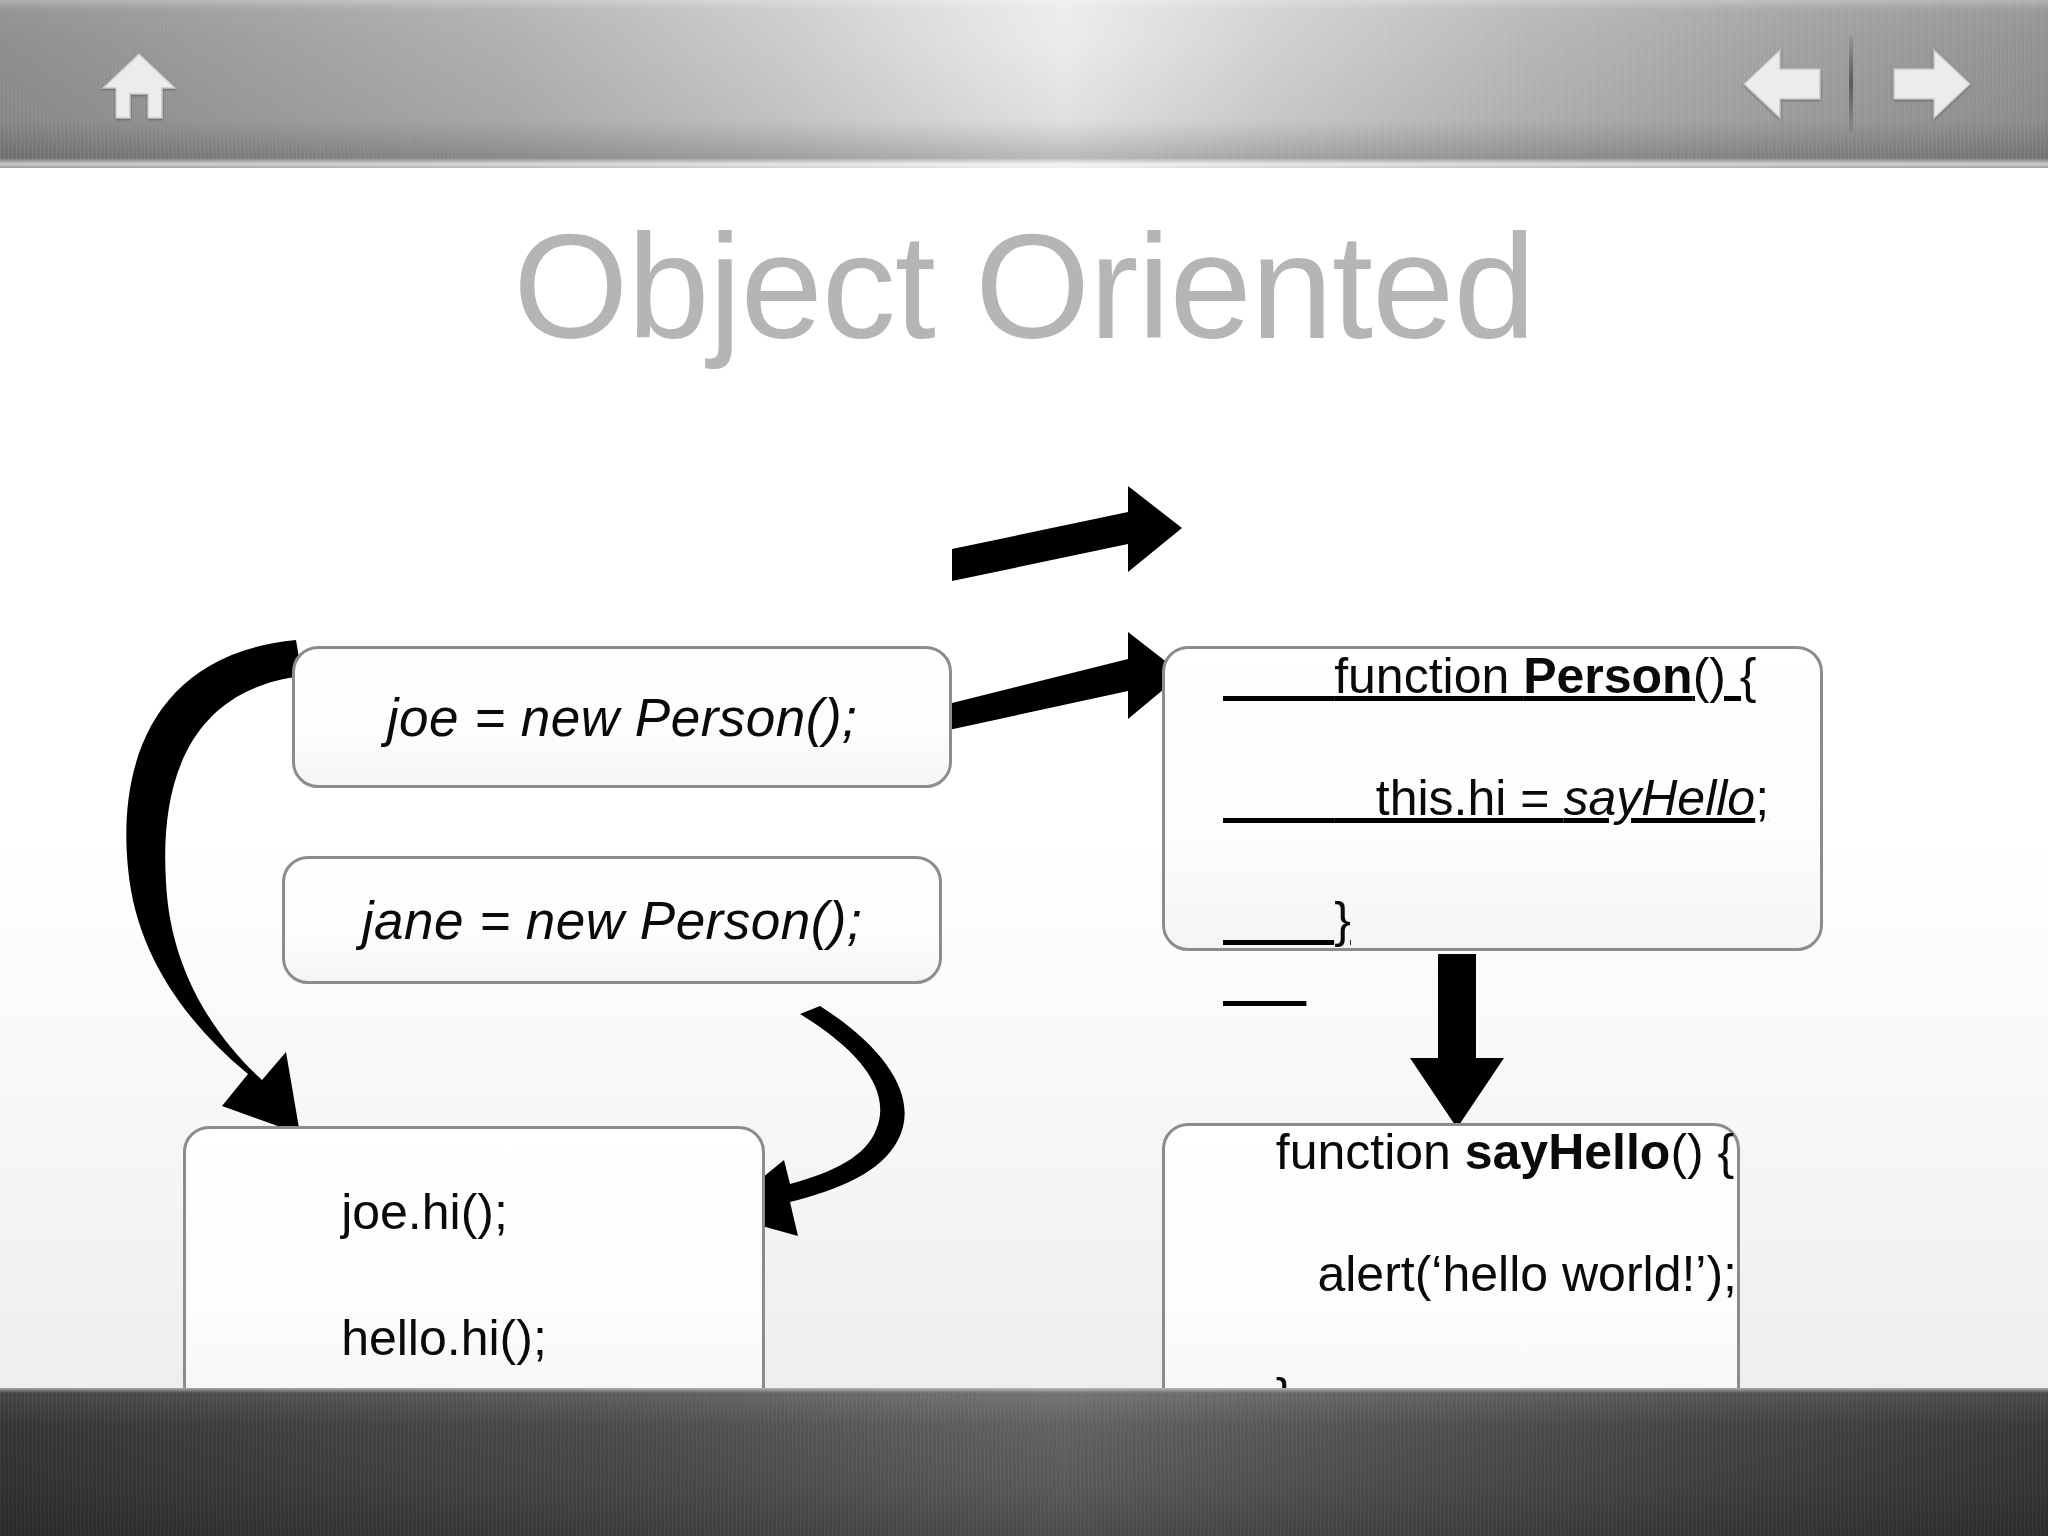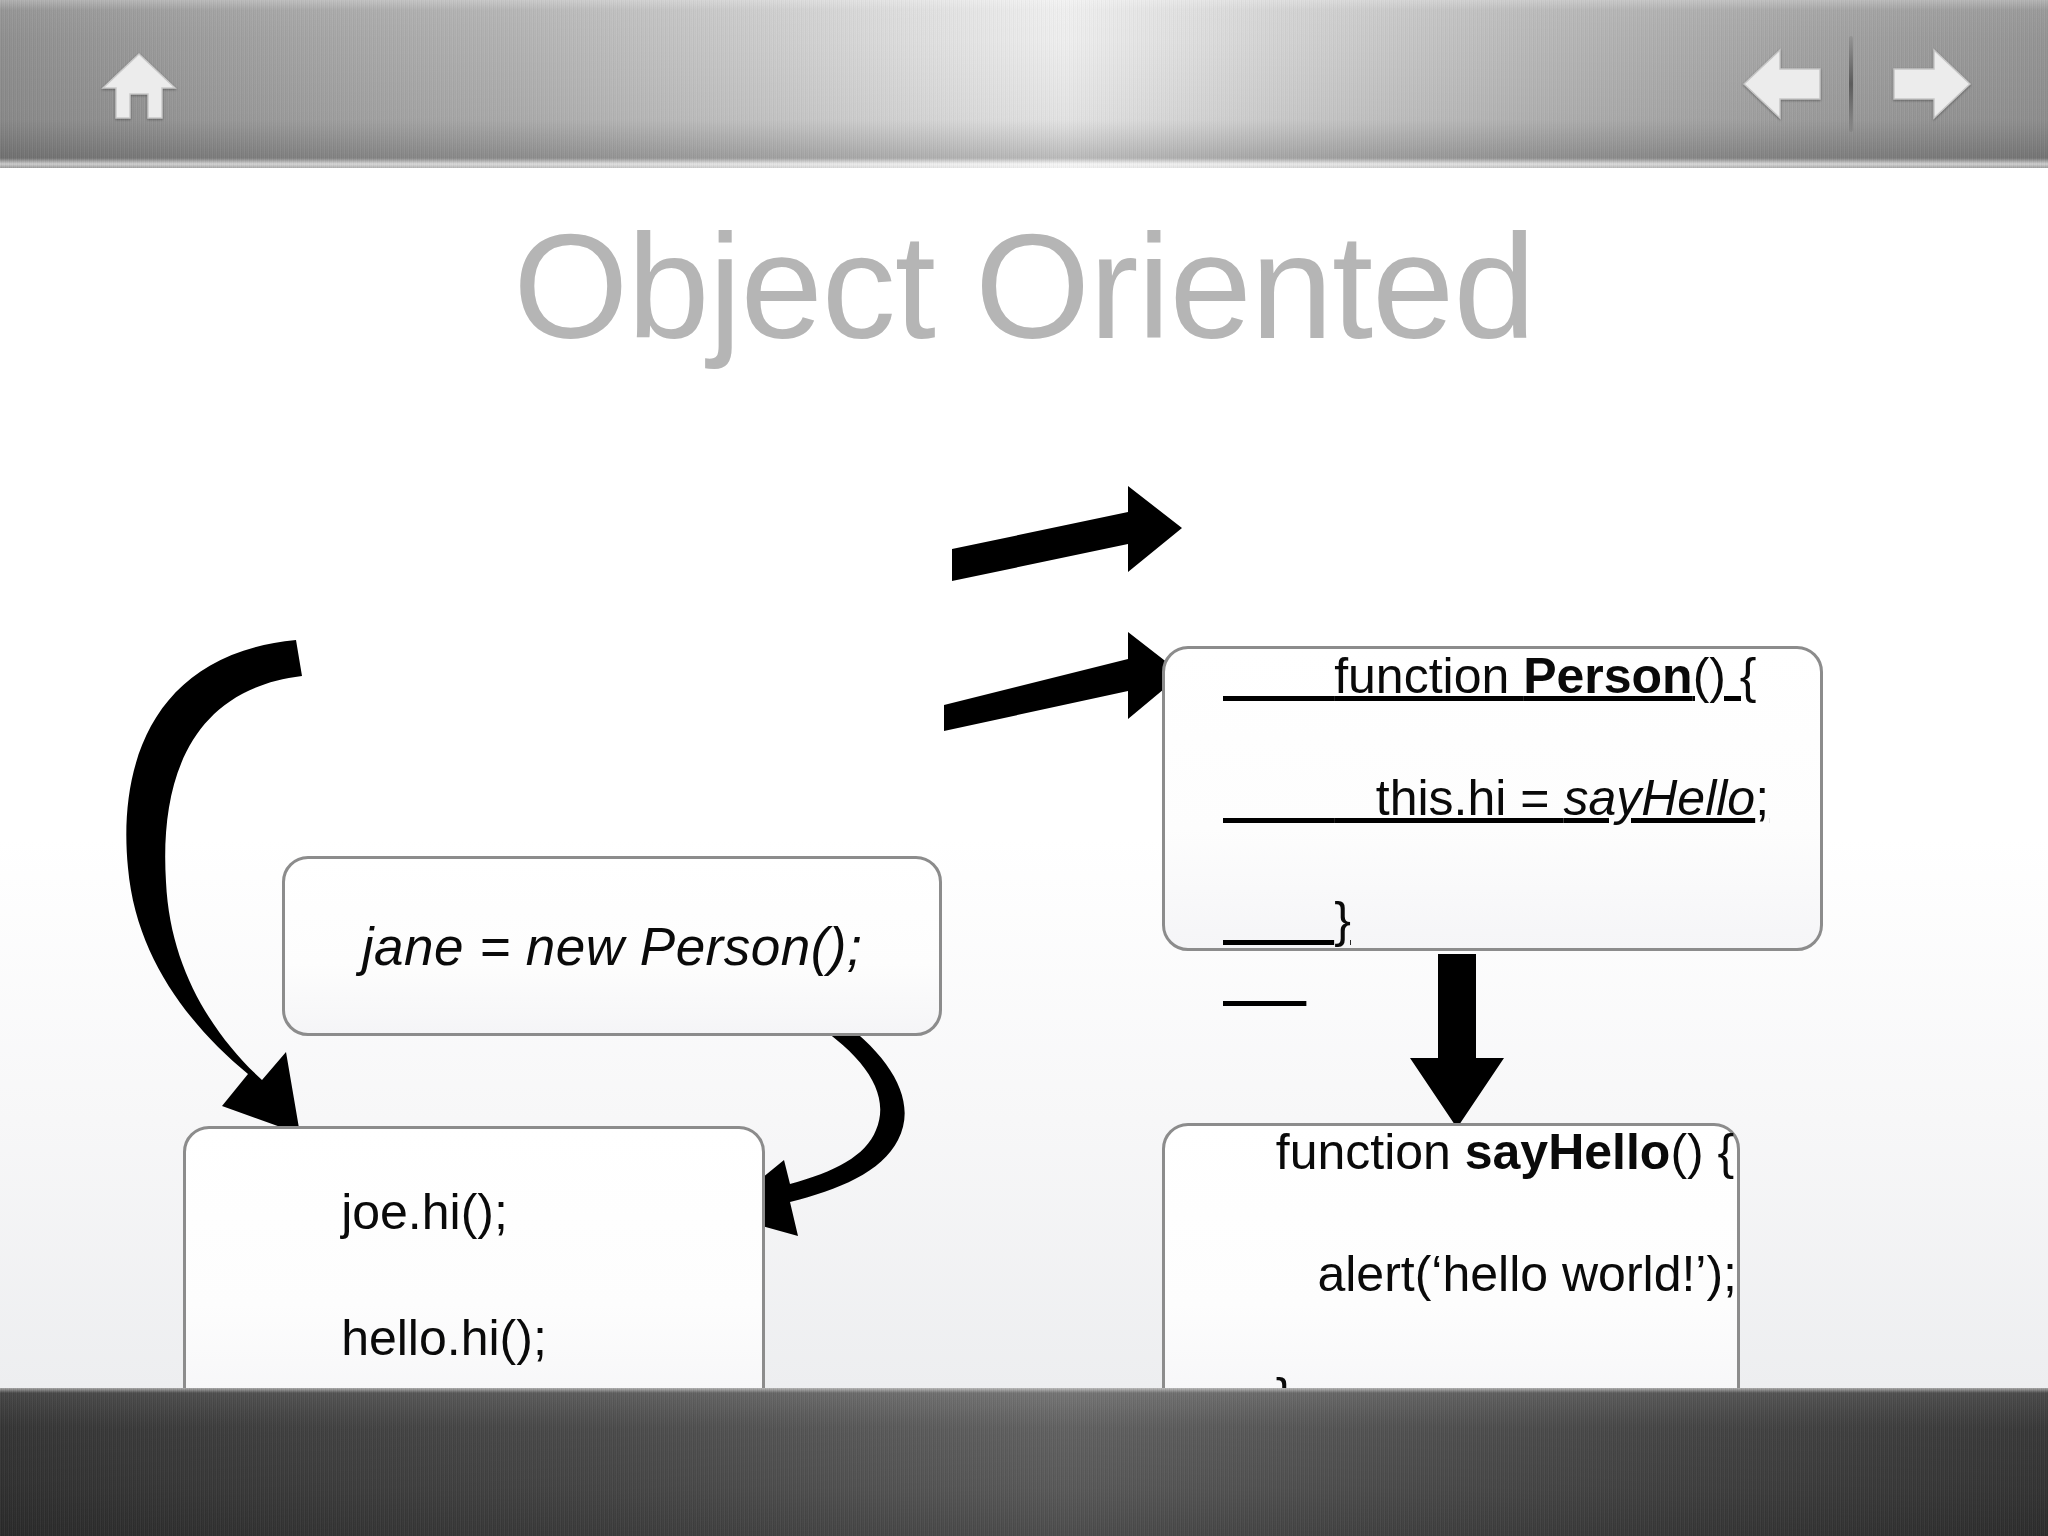--- a/index.html
+++ b/index.html
@@ -121,21 +121,21 @@
     flex-direction: column;
     justify-content: center;
   }
   .box .code {
     font-family: "Liberation Sans", sans-serif;
     color: #0a0a0a;
     white-space: pre;
   }
 
   #box-joe    { left: 292px;  top: 478px;  width: 660px; height: 142px; }
-  #box-jane   { left: 282px;  top: 688px;  width: 660px; height: 180px; }
+  #box-jane   { left: 282px;  top: 688px;  width: 660px; height: 128px; }
   #box-calls  { left: 183px;  top: 958px;  width: 582px; height: 298px; }
   #box-person { left: 1162px; top: 478px;  width: 661px; height: 305px; text-decoration: underline; }
   #box-hello  { left: 1162px; top: 955px;  width: 578px; height: 302px; align-items: flex-end; }
 
   .center-code {
     text-align: center;
     font-size: 53px;
     font-style: italic;
     font-weight: 400;
     letter-spacing: 0.5px;
@@ -259,20 +259,23 @@
                  L 790,1016
                  C 834,1004 866,988 876,962
                  C 892,924 862,884 800,846 Z"></path>
       </g>
 
       <g>
         <polygon points="1438,786 1476,786 1476,890 1504,890 1457,960 1410,890 1438,890"></polygon>
       </g>
     </svg>
 
+    <div class="box" id="box-joe">
+      <div class="code center-code">joe = new Person();</div>
+    </div>
 
     <div class="box" id="box-jane">
       <div class="code center-code">jane = new Person();</div>
     </div>
 
     <div class="box" id="box-calls">
       <div class="code block-code">
         <span>joe.hi();</span><br>
         <span>hello.hi();</span>
       </div>

